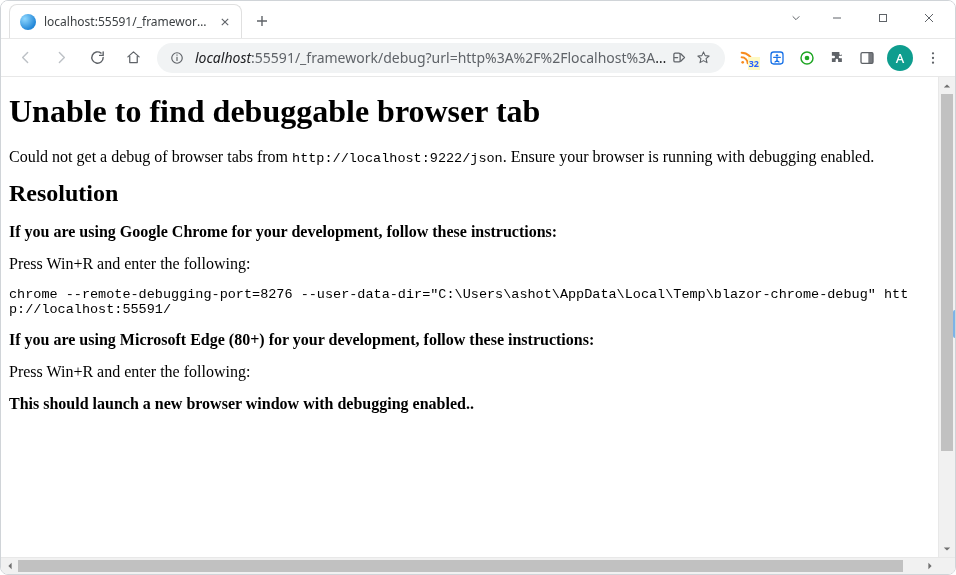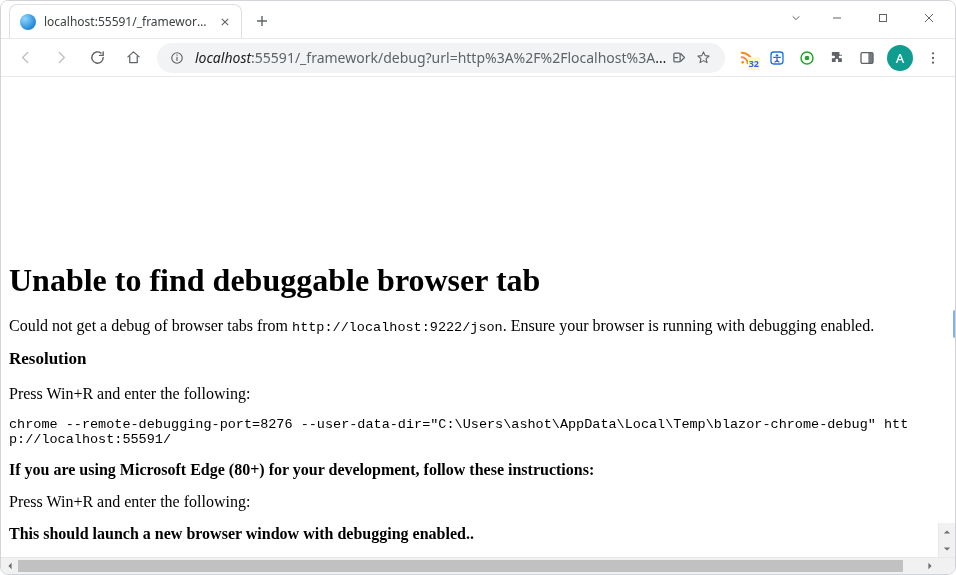--- a/index.html
+++ b/index.html
@@ -202,37 +202,36 @@
     }
     .menu-dots { color: #5f6368; }
     .menu-dots svg { width: 16px; height: 16px; }
 
     
     .content-wrap {
       flex: 1;
       display: flex;
       overflow: hidden;
       position: relative;
-      align-items: flex-end;
     }
     .content {
       flex: 1;
       overflow: hidden;
       padding: 8px 8px 0 8px;
       font-family: "Times New Roman", Times, serif;
       font-size: 16px;
       color: #000;
     }
     .content h1 {
       font-size: 32px;
       font-weight: 700;
       margin: 8px 0 18px 0;
     }
     .content h2 {
-      font-size: 17px;
+      font-size: 24px;
       font-weight: 700;
       margin: 12px 0 16px 0;
     }
     .content p {
       margin: 14px 0;
     }
     .content p.bold {
       font-weight: 700;
     }
     .content code, .content .codeblock {
@@ -453,20 +452,21 @@
     </div>
   </div>
 
   <div class="content-wrap">
     <div class="content">
       <h1>Unable to find debuggable browser tab</h1>
       <p>
         <span>Could not get a debug of browser tabs from </span><code>http://localhost:9222/json</code><span>. Ensure your browser is running with debugging enabled.</span>
       </p>
       <h2>Resolution</h2>
+      <p class="bold">If you are using Google Chrome for your development, follow these instructions:</p>
       <p>Press Win+R and enter the following:</p>
       <span class="codeblock">chrome --remote-debugging-port=8276 --user-data-dir="C:\Users\ashot\AppData\Local\Temp\blazor-chrome-debug" http://localhost:55591/</span>
       <p class="bold">If you are using Microsoft Edge (80+) for your development, follow these instructions:</p>
       <p>Press Win+R and enter the following:</p>
       <p class="bold">This should launch a new browser window with debugging enabled..</p>
     </div>
 
     <div class="vscroll">
       <div class="arrow">
         <svg viewBox="0 0 10 10">

